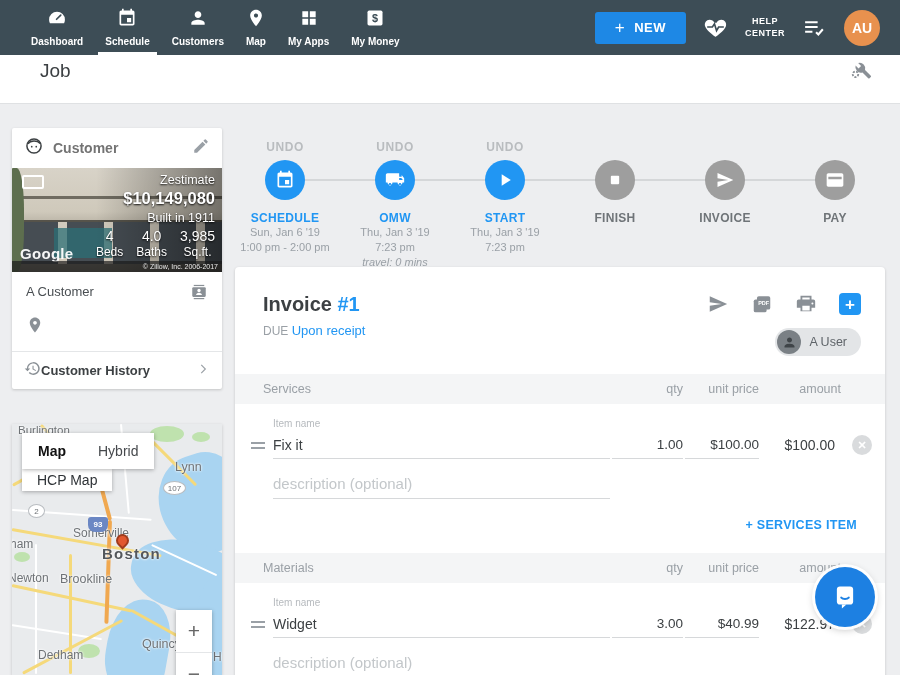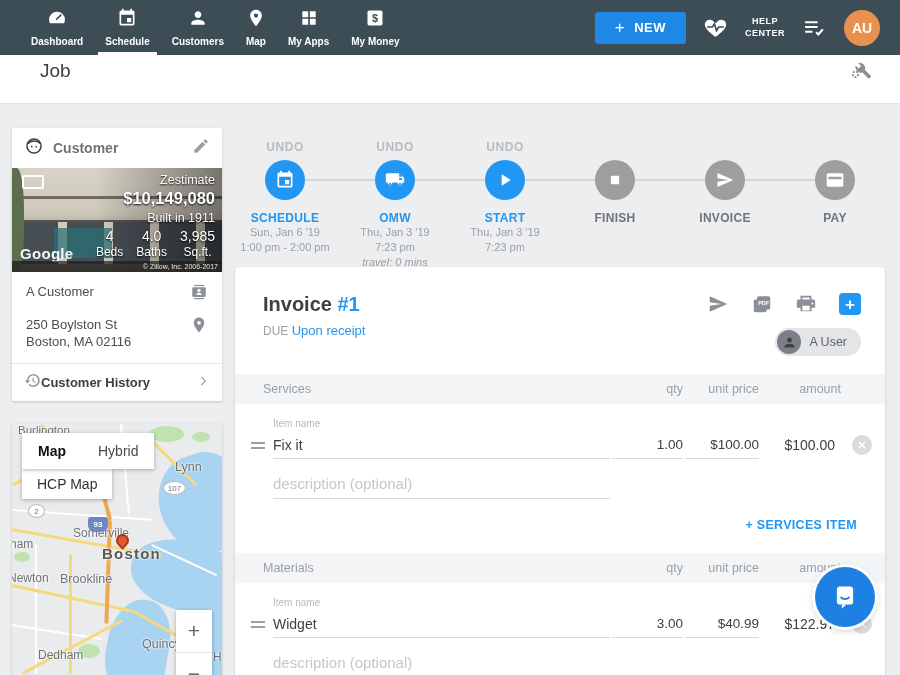--- a/index.html
+++ b/index.html
@@ -70,21 +70,21 @@
   .road.orange{background:#f0a850;height:4px}
   .road.white{background:#fff;height:2px}
   .mlabel{position:absolute;font-size:11.5px;color:#6e7276;text-shadow:0 0 2px #fff,0 0 3px #fff;white-space:nowrap;z-index:3}
   .mlabel.big{font-size:15px;font-weight:bold;color:#54585c;letter-spacing:1.2px}
   .shield{position:absolute;background:#fff;border:1px solid #b9bdc1;border-radius:50%;font-size:8px;color:#6e7276;display:flex;align-items:center;justify-content:center;z-index:3}
   .ishield{position:absolute;background:#6b87c4;color:#fff;font-size:8px;font-weight:bold;display:flex;align-items:center;justify-content:center;border-radius:3px 3px 7px 7px;z-index:3}
   .marker{position:absolute;left:104px;top:110px;width:13px;height:13px;background:#e2582f;border:2px solid #a03c1d;border-radius:50% 50% 50% 0;transform:rotate(-45deg);z-index:4}
   .map-btns{position:absolute;left:10px;top:9px;display:flex;box-shadow:0 1px 4px rgba(0,0,0,.3);z-index:6}
   .map-btn{background:#fff;border:none;height:36px;padding:0 16px;font-size:14px;font-family:inherit;color:#46494d;cursor:pointer}
   .map-btn.sel{font-weight:bold;color:#111}
-  .hcp-btn{position:absolute;left:10px;top:45px;height:30px;padding:0 15px;background:#fff;border:none;font-size:14px;font-family:inherit;color:#2f3337;box-shadow:0 1px 4px rgba(0,0,0,.3);z-index:5;cursor:pointer}
+  .hcp-btn{position:absolute;left:10px;top:45px;height:22px;padding:0 15px;background:#fff;border:none;font-size:14px;font-family:inherit;color:#2f3337;box-shadow:0 1px 4px rgba(0,0,0,.3);z-index:5;cursor:pointer}
   .zoom-ctl{position:absolute;left:164px;top:186px;width:36px;background:#fff;box-shadow:0 1px 4px rgba(0,0,0,.3);z-index:6;display:flex;flex-direction:column}
   .zoom-btn{height:42px;border:none;background:#fff;font-size:21px;color:#666;cursor:pointer;font-family:inherit}
   .zoom-div{height:1px;background:#e4e6e8}
 
   
   .timeline{position:absolute;left:235px;top:36px;width:650px;height:127px}
   .tl-line{position:absolute;left:50px;right:50px;top:39px;height:2px;background:#d5d7d9}
   .tl-steps{position:relative;display:flex;justify-content:space-between}
   .tl-step{width:100px;display:flex;flex-direction:column;align-items:center;text-align:center}
   .tl-undo{height:12px;font-size:12px;font-weight:bold;color:#b9bcbf;letter-spacing:.6px;margin-bottom:8px;cursor:pointer}
@@ -262,24 +262,20 @@
           <span class="cc-text">A Customer</span>
           <span class="cc-ricon"><svg viewBox="0 0 24 24">
                 <rect x="5" y="2.5" width="14" height="1.6"></rect>
                 <rect x="5" y="20" width="14" height="1.6"></rect>
                 <rect x="3" y="5.5" width="18" height="13" rx="1.5"></rect>
                 <circle cx="12" cy="10" r="2.2" fill="#fff"></circle>
                 <path d="M8 16c.5-2 2.3-3 4-3s3.5 1 4 3z" fill="#fff"></path>
               </svg></span>
         </div>
         <div class="cc-row">
-          <span class="cc-text">
-            <span>250 Boylston St</span><br>
-            <span>Boston, MA 02116</span>
-          </span>
           <span class="cc-ricon"><svg viewBox="0 0 24 24">
                 <path d="M12 2C8.1 2 5 5.1 5 9c0 5.2 7 13 7 13s7-7.8 7-13c0-3.9-3.1-7-7-7zm0 9.5c-1.4 0-2.5-1.1-2.5-2.5S10.6 6.5 12 6.5s2.5 1.1 2.5 2.5S13.4 11.5 12 11.5z"></path>
               </svg></span>
         </div>
       </div>
       <div class="cc-history">
         <span><svg viewBox="0 0 24 24" fill="#8a9096" width="17" height="17">
               <path d="M13 3a9 9 0 0 0-9 9H1l3.9 3.9L8.8 12H6c0-3.9 3.1-7 7-7s7 3.1 7 7-3.1 7-7 7c-1.9 0-3.7-.8-4.9-2.1L6.7 18.3A9 9 0 1 0 13 3zm-1 5v5l4.3 2.5.7-1.2-3.5-2.1V8z"></path>
             </svg></span>
         <span class="cc-history-label">Customer History</span>

